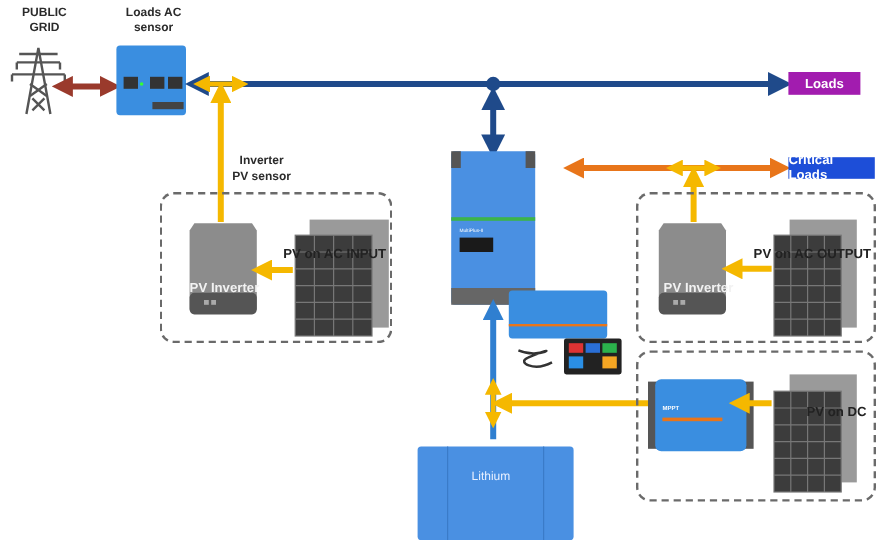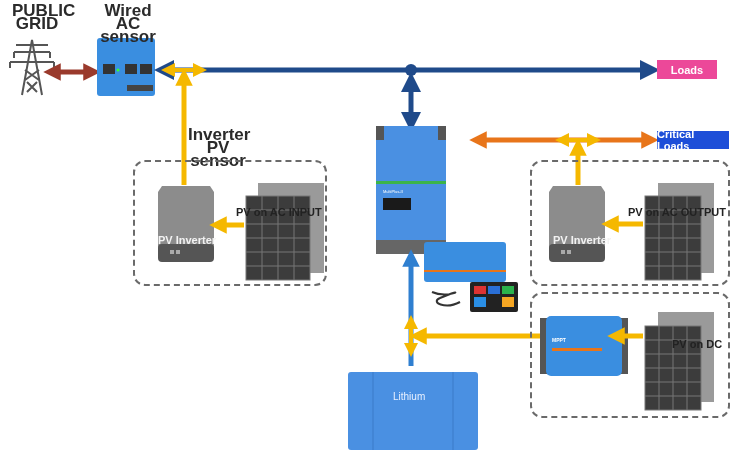--- a/index.html
+++ b/index.html
@@ -1,18 +1,18 @@
 <!DOCTYPE html>
 <html><head>
 <meta charset="utf-8">
 <style>
   html,body{margin:0;padding:0;background:#ffffff;}
   body{width:733px;height:453px;position:relative;overflow:hidden;font-family:"Liberation Sans",sans-serif;}
   svg{position:absolute;left:0;top:0;}
-  .lbl{position:absolute;font-weight:bold;color:#2b2b2b;font-size:17px;line-height:13px;text-align:center;}
+  .lbl{position:absolute;font-weight:bold;color:#2b2b2b;font-size:10px;line-height:13px;text-align:center;}
   .tag{position:absolute;color:#fff;font-weight:bold;font-size:11px;display:flex;align-items:center;justify-content:center;}
   .grp{position:absolute;border:2px dashed #6a6a6a;border-radius:12px;}
   .grpt{position:absolute;font-weight:bold;font-size:11px;color:#222;margin-top:40px;}
   .inv-label{position:absolute;color:#f2f2f2;font-weight:bold;font-size:11px;}
 </style>
 </head>
 <body>
 
 <svg width="733" height="453" viewBox="0 0 733 453">
   <defs>
@@ -135,26 +135,26 @@
   <g>
     <rect x="348" y="372" width="130" height="78" rx="3" fill="#4a90e2"></rect>
     <line x1="373" y1="372" x2="373" y2="450" stroke="#3a7bc8" stroke-width="1"></line>
     <line x1="453" y1="372" x2="453" y2="450" stroke="#3a7bc8" stroke-width="1"></line>
     <text x="393" y="400" font-size="10" fill="#e8f0ff" font-family="Liberation Sans, sans-serif">Lithium</text>
   </g>
 </svg>
 
 <div class="lbl" style="left:12px;top:4px;width:50px;white-space:pre-line;">PUBLIC
 GRID</div>
-<div class="lbl" style="left:98px;top:4px;width:60px;white-space:pre-line;">Wired AC
+<div class="lbl" style="left:98px;top:4px;width:60px;white-space:pre-line;">Loads AC
 sensor</div>
 <div class="lbl" style="left:188px;top:128px;width:60px;white-space:pre-line;">Inverter
 PV sensor</div>
 
-<div class="tag" style="left:657px;top:60px;width:60px;height:19px;background:#ec4899;">Loads</div>
+<div class="tag" style="left:657px;top:60px;width:60px;height:19px;background:#a21caf;">Loads</div>
 <div class="tag" style="left:657px;top:131px;width:72px;height:18px;background:#1d4ed8;">Critical Loads</div>
 
 <div class="grp" style="left:133px;top:160px;width:190px;height:122px;"></div>
 <div class="grpt" style="left:236px;top:166px;">PV on AC INPUT</div>
 
 <div class="grp" style="left:530px;top:160px;width:196px;height:122px;"></div>
 <div class="grpt" style="left:628px;top:166px;">PV on AC OUTPUT</div>
 
 <div class="grp" style="left:530px;top:292px;width:196px;height:122px;"></div>
 <div class="grpt" style="left:672px;top:298px;text-align:right;">PV on DC</div>

